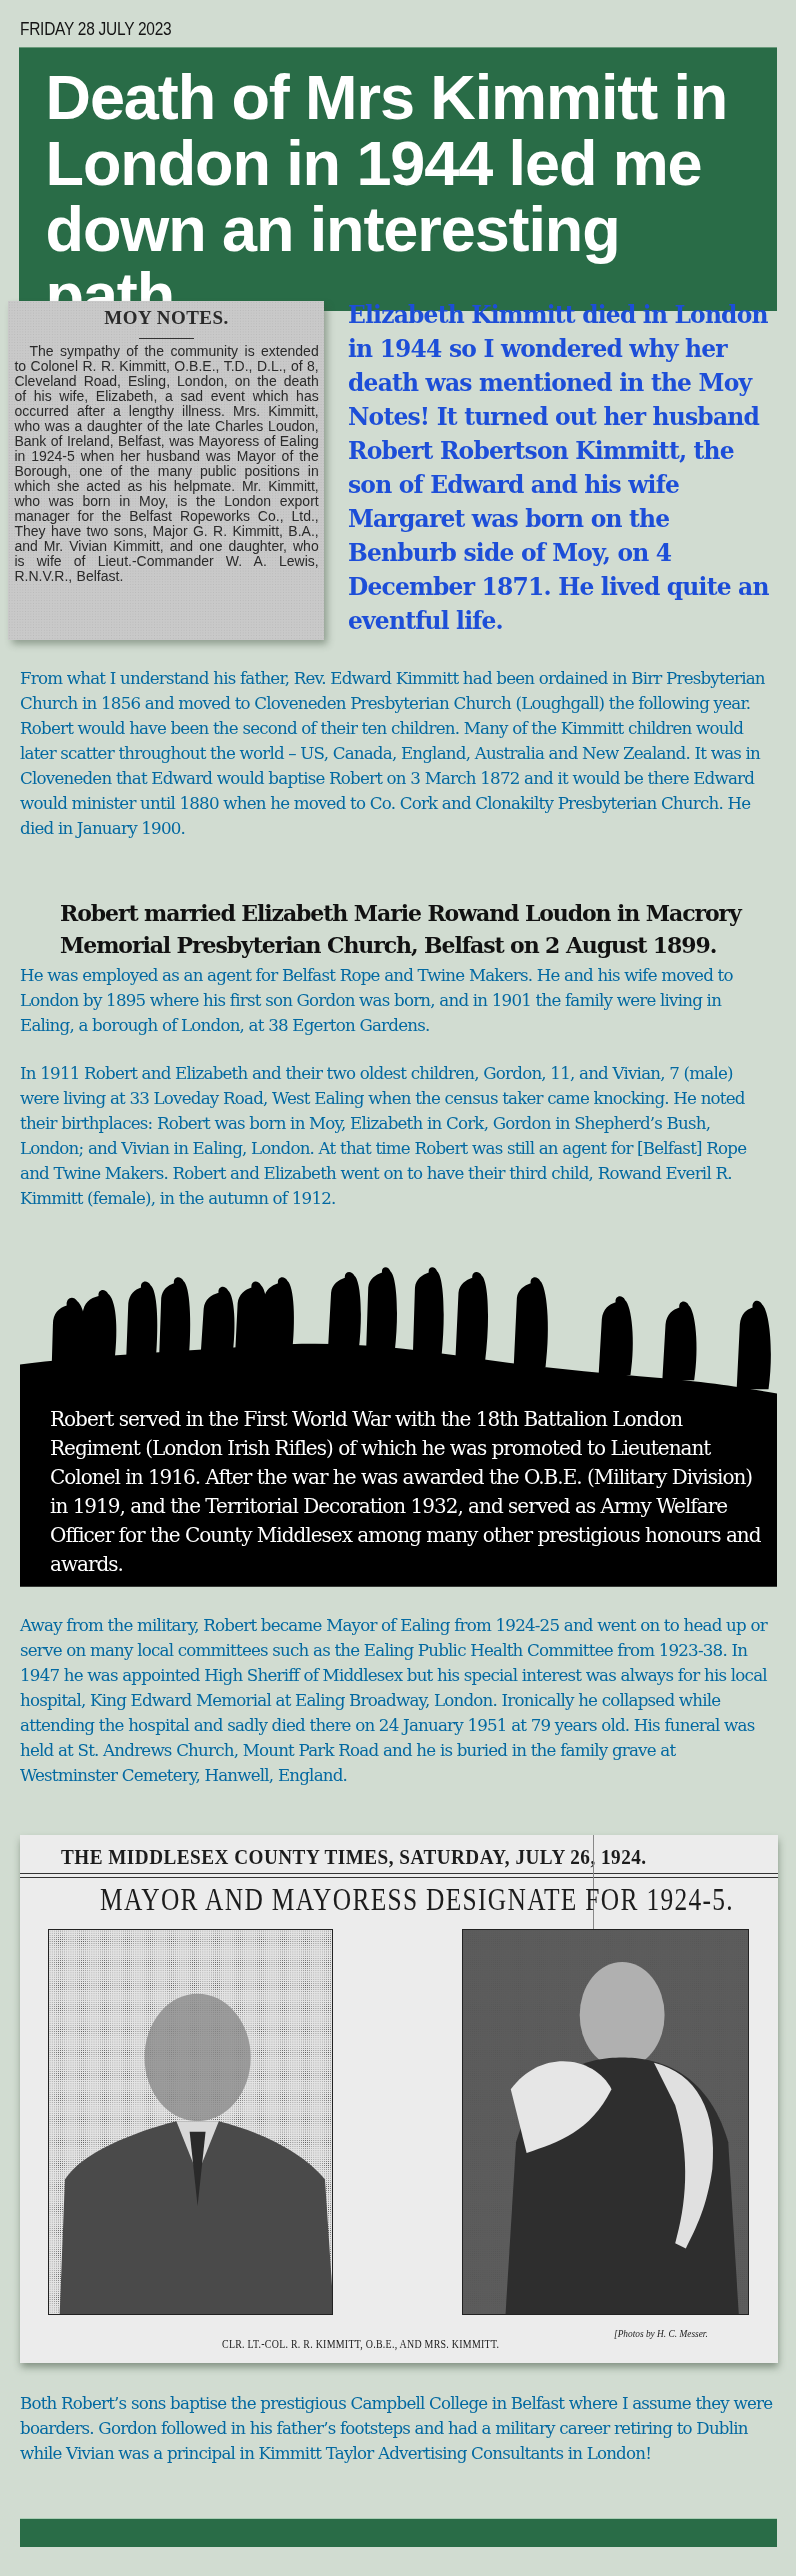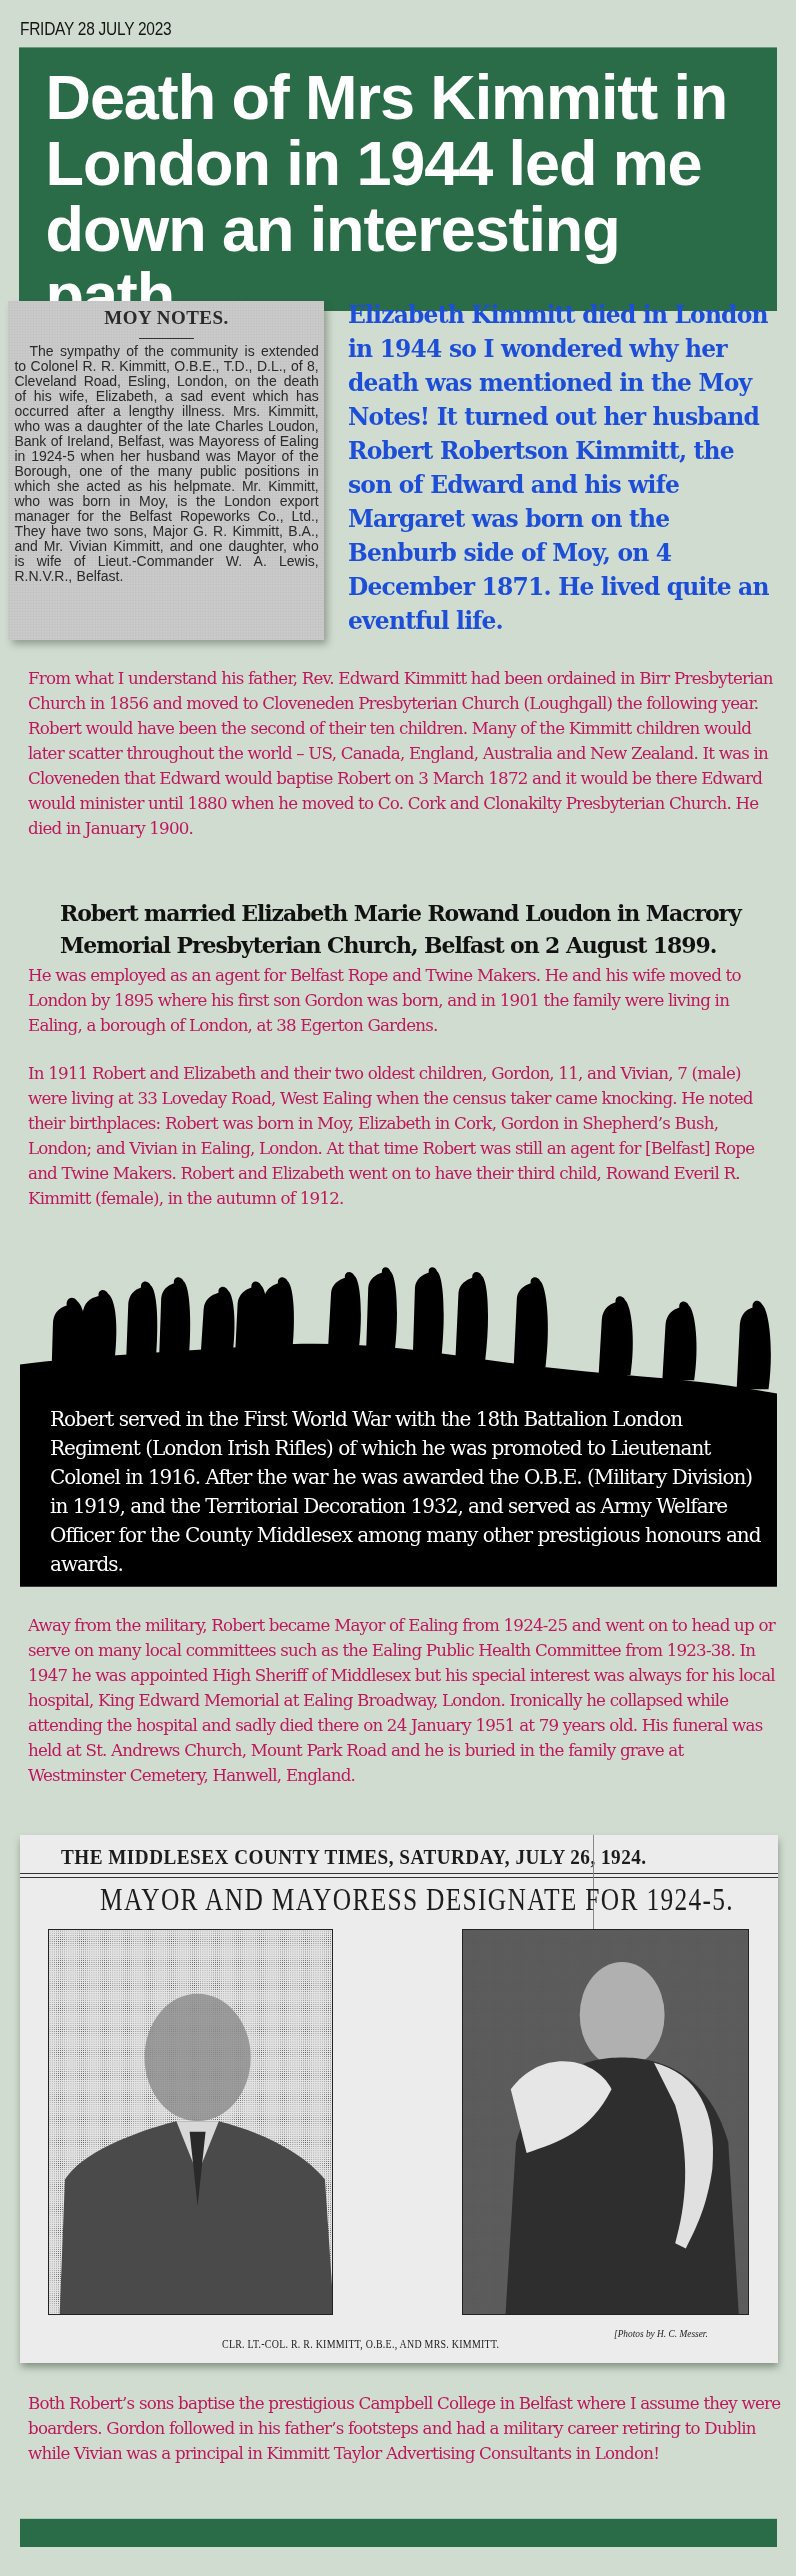--- a/index.html
+++ b/index.html
@@ -48,23 +48,23 @@
     font-family: Liberation Sans, sans-serif;
     font-size: 14px; line-height: 15px; text-align: justify;
     text-indent: 15px; word-spacing: 0.5px;
   }
   .lede {
     position: absolute; left: 348px; top: 298px; width: 435px;
     font-family: "DejaVu Serif", serif; font-weight: bold;
     color: #1d4ed8; font-size: 23.4px; line-height: 34px; letter-spacing: -0.8px;
   }
   .body-text {
-    position: absolute; left: 28px; width: 756px;
+    position: absolute; left: 20px; width: 756px;
     font-family: "DejaVu Serif", serif;
-    font-size: 16.7px; line-height: 25px; letter-spacing: -0.8px; color: #be185d;
+    font-size: 16.7px; line-height: 25px; letter-spacing: -0.8px; color: #0369a1;
   }
   .subhead {
     position: absolute; left: 20px; top: 897px; width: 764px;
     font-family: "DejaVu Serif", serif; font-weight: bold;
     font-size: 22px; line-height: 32px; letter-spacing: -1.1px; color: #111; margin-left: 40px;
   }
   
   .war-panel { position: absolute; left: 20px; top: 1266px; width: 757px; height: 321px; padding-left: 37px; }
   .war-panel svg { position: absolute; left: 0; top: 0; }
   .war-text {

